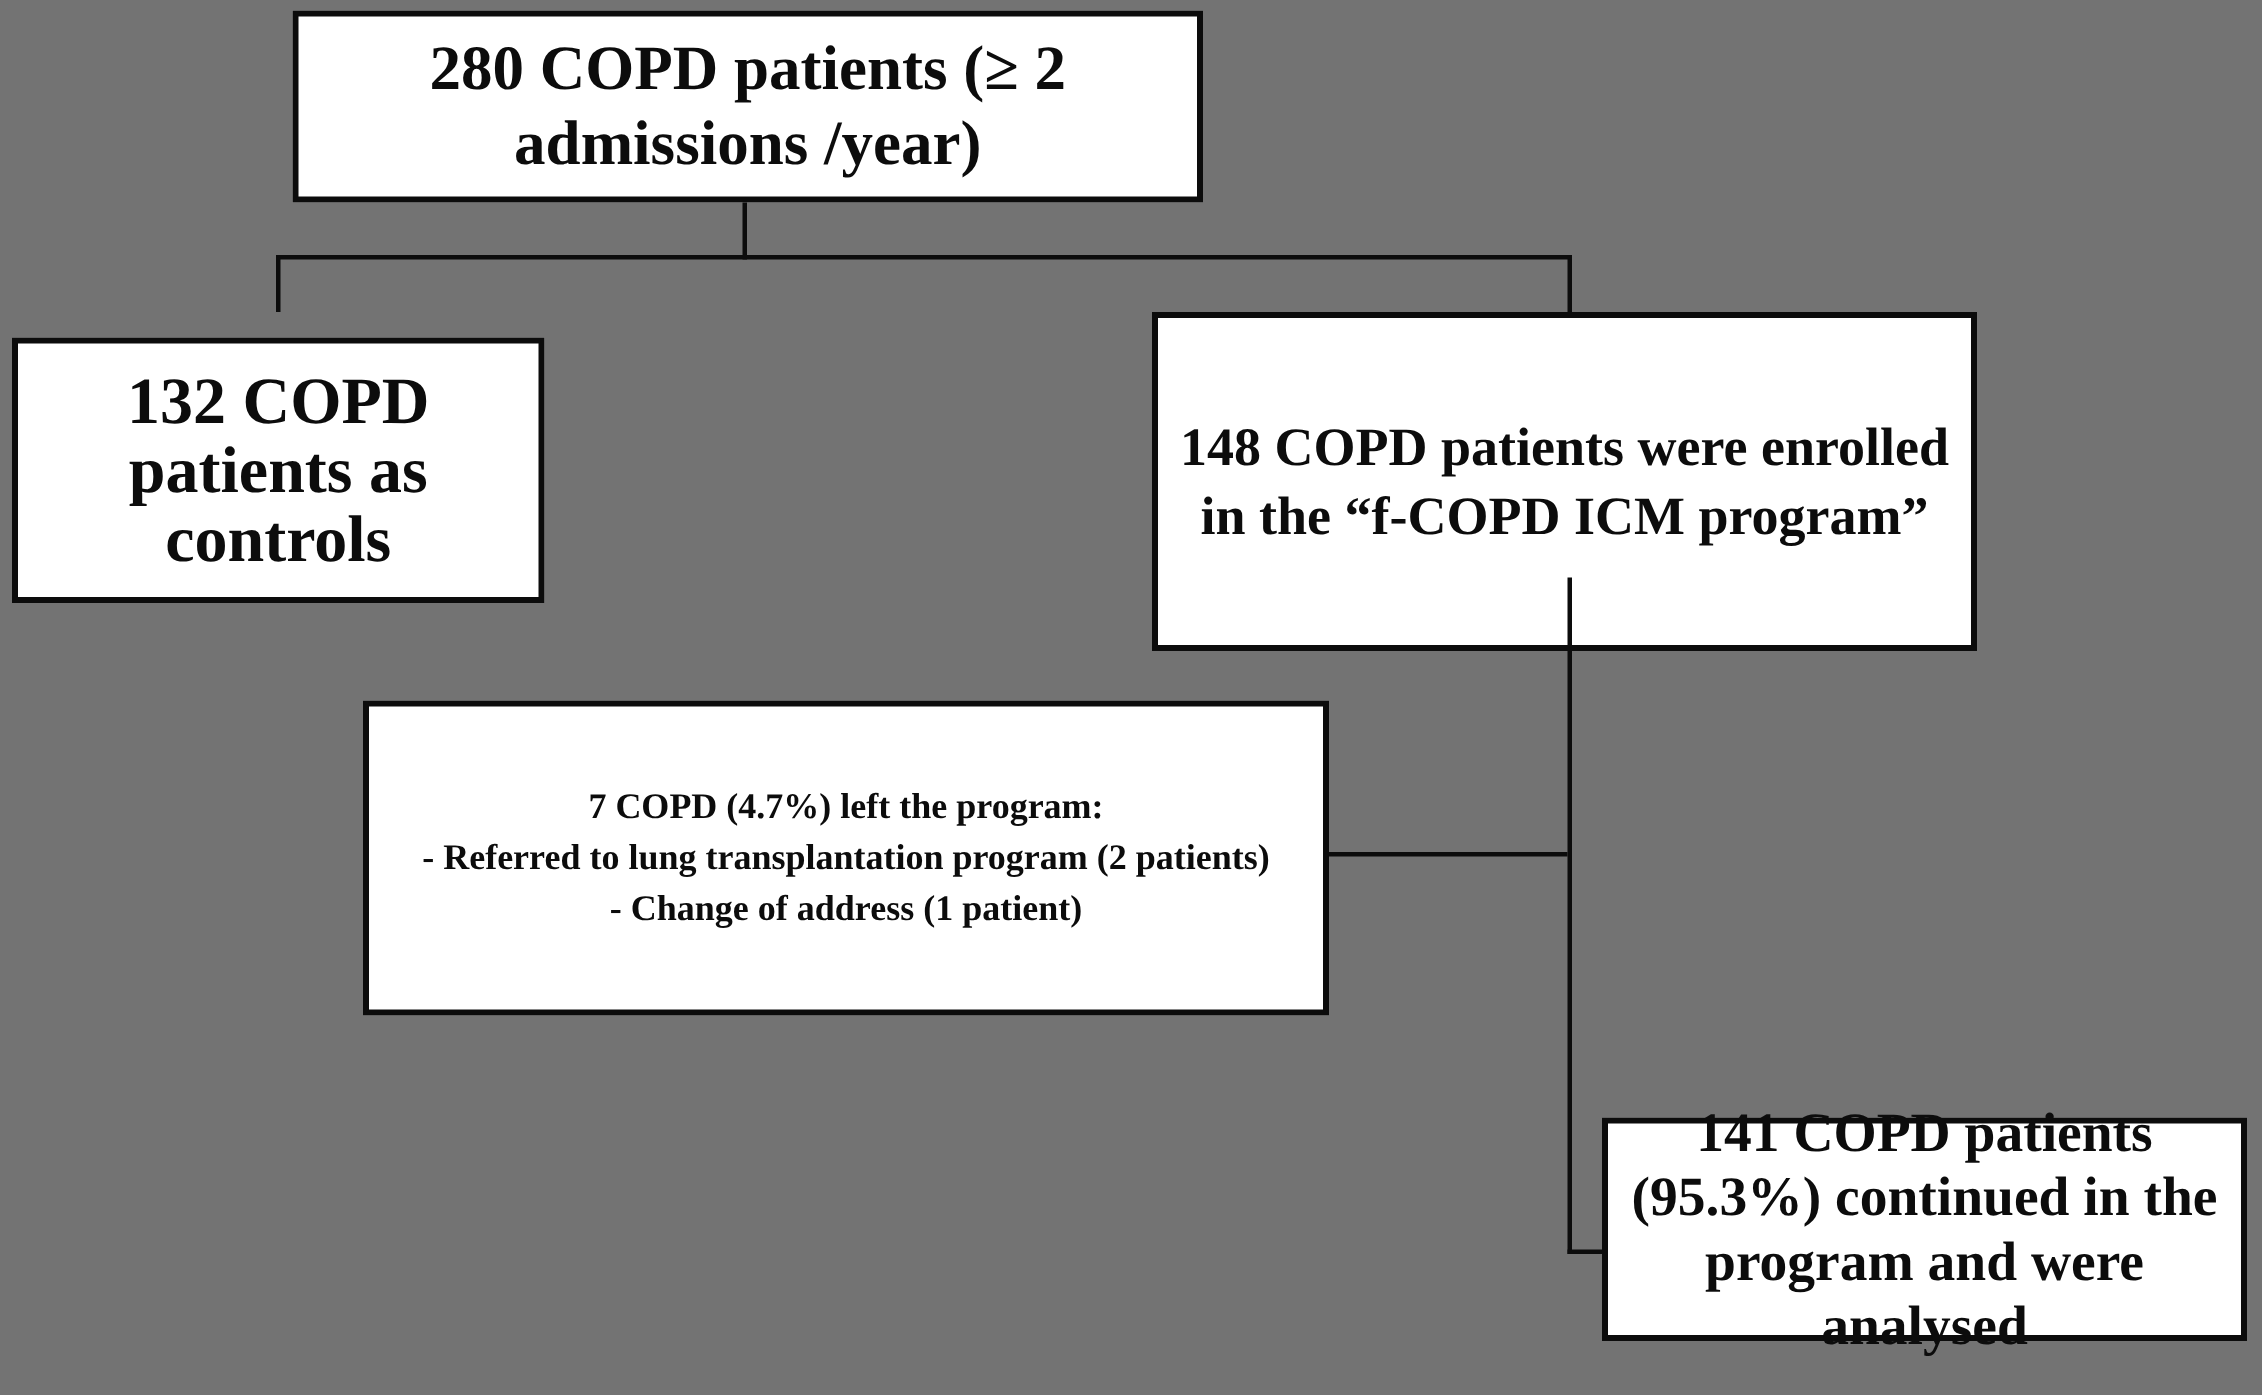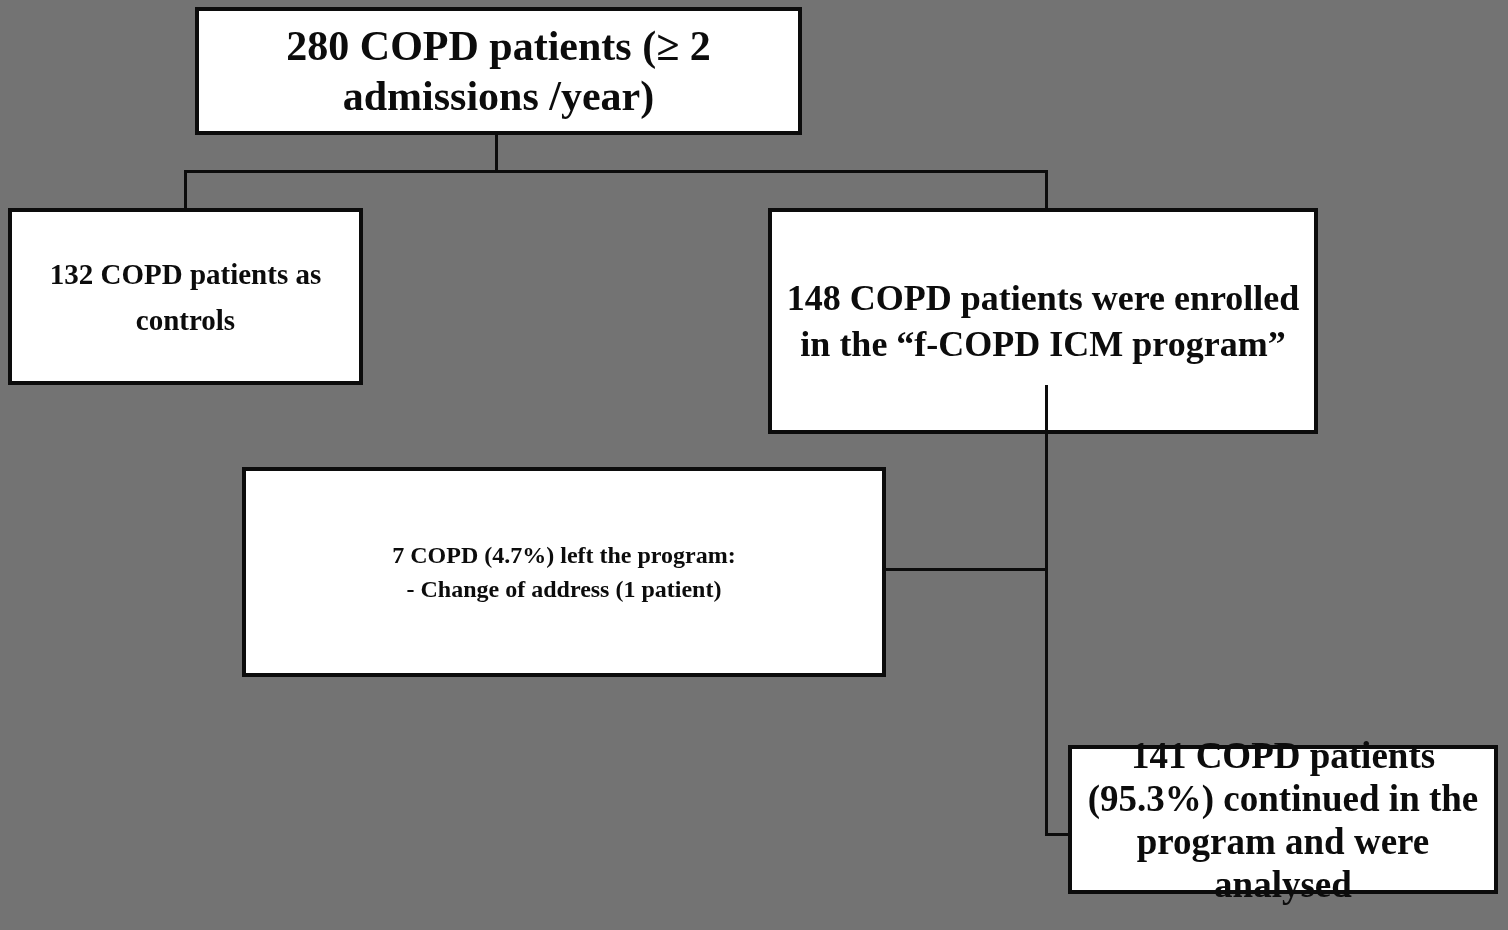--- a/index.html
+++ b/index.html
@@ -26,22 +26,22 @@
     justify-content: center;
     text-align: center;
     font-weight: bold;
     white-space: pre-line;
   }
   .node-total {
     left: 195px; top: 7px; width: 607px; height: 128px;
     font-size: 42px; line-height: 50px;
   }
   .node-controls {
-    left: 8px; top: 208px; width: 355px; height: 177px;
-    font-size: 29px; line-height: 46px;
+    left: 8px; top: 225px; width: 355px; height: 177px;
+    font-size: 44px; line-height: 46px;
   }
   .node-enrolled {
     left: 768px; top: 208px; width: 550px; height: 226px;
     font-size: 36px; line-height: 46px;
   }
   .node-dropout {
     left: 242px; top: 467px; width: 644px; height: 210px;
     font-size: 24px; line-height: 34px;
     flex-direction: column;
     padding: 2px 2px;
@@ -82,20 +82,21 @@
 controls</span>
   </div>
 
   <div class="node node-enrolled">
     <span>148 COPD patients were enrolled
 in the “f-COPD ICM program”</span>
   </div>
 
   <div class="node node-dropout">
     <div class="dropout-line">7 COPD (4.7%) left the program:</div>
+    <div class="dropout-line">- Referred to lung transplantation program (2 patients)</div>
     <div class="dropout-line">- Change of address (1 patient)</div>
   </div>
 
   <div class="node node-continued">
     <span>141 COPD patients
 (95.3%) continued in the
 program and were analysed</span>
   </div>
 
   <div class="line l-top-stem"></div>

